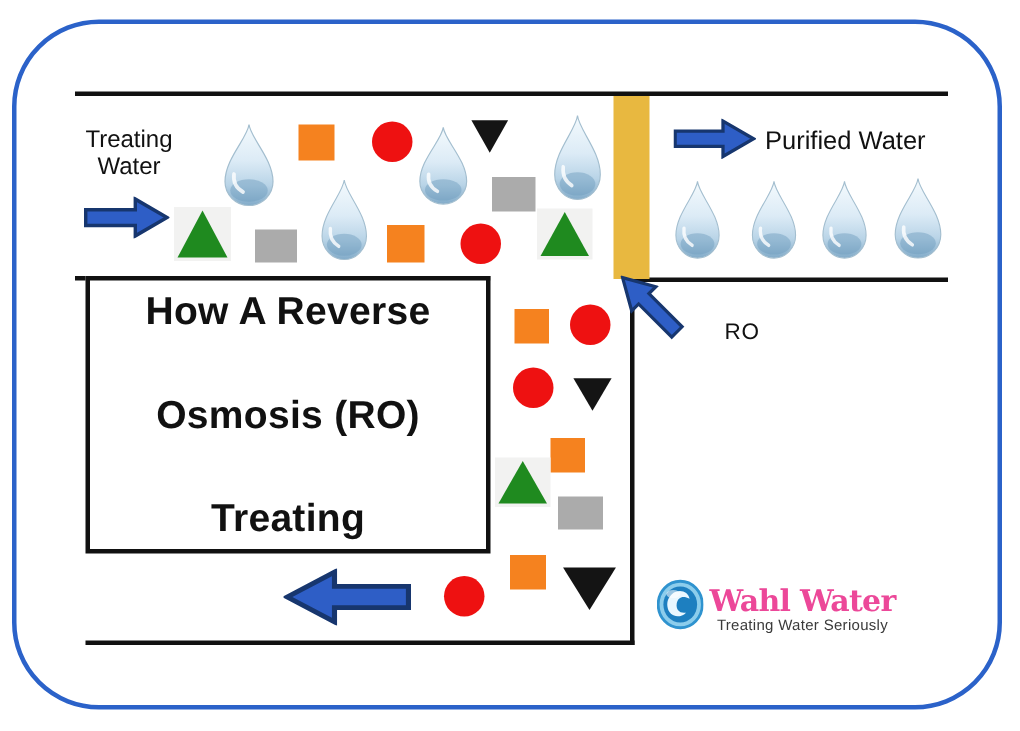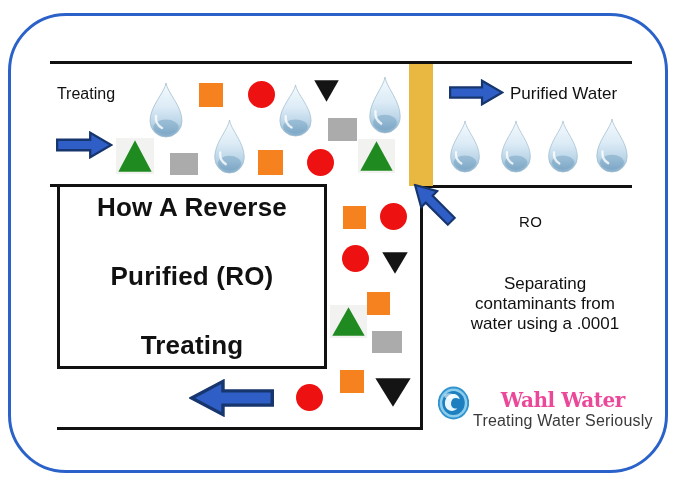--- a/index.html
+++ b/index.html
@@ -22,38 +22,38 @@
   }
   #title-box .tline{
     font-size:26px;font-weight:bold;line-height:37px;letter-spacing:.2px;text-align:center;white-space:nowrap;
   }
   
   #membrane{left:409px;top:64px;width:24px;height:122px;background:var(--membrane-yellow,#e8b840);}
   
   .lbl{white-space:nowrap;text-align:right;}
   #incoming-label{left:36px;top:85px;width:100px;text-align:center;font-size:16px;line-height:18px;}
   #purified-label{left:510px;top:84px;font-size:17px;}
-  #ro-label{left:483px;top:213px;font-size:15px;letter-spacing:.5px;margin-left:36px;}
+  #ro-label{left:483px;top:213px;font-size:15px;letter-spacing:.5px;}
   #contaminants-label{left:66px;top:390px;font-size:17px;}
   #caption{left:430px;top:274px;width:230px;text-align:center;font-size:17px;line-height:20px;}
   
   .arrow svg{display:block;width:100%;height:100%;}
   #ro-arrow{transform:rotate(-135deg);transform-origin:center;}
   
   .shape{position:absolute;}
   .shape svg{display:block;width:100%;height:100%;}
   .tile{background:#f2f2f1;padding:2px;box-sizing:border-box;}
   
   #logo{left:438px;top:386px;display:flex;align-items:flex-start;gap:4px;}
   #brand-block{display:flex;flex-direction:column;align-items:center;}
   #brand-name{
     font-family:"DejaVu Serif",serif;font-weight:bold;font-size:20px;line-height:28px;
     letter-spacing:-0.5px;white-space:nowrap;color:#ec4899;
   }
-  #brand-tagline{font-size:16px;color:#3a3a3a;margin-top:-2px;letter-spacing:.2px;white-space:nowrap;}
+  #brand-tagline{font-size:10px;color:#3a3a3a;margin-top:-2px;letter-spacing:.2px;white-space:nowrap;}
 </style>
 </head>
 <body>
 
 <svg width="0" height="0" style="position:absolute" aria-hidden="true">
   <defs>
     <linearGradient id="dropGrad" x1="0" y1="0" x2="0" y2="1">
       <stop offset="0%" stop-color="#f4fafd"></stop>
       <stop offset="45%" stop-color="#dcebf6"></stop>
       <stop offset="75%" stop-color="#b9d4e7"></stop>
@@ -69,35 +69,31 @@
   <div class="abs bline" style="left:50px;top:61px;width:582px;height:3px;"></div>
   <div class="abs bline" style="left:50px;top:184px;width:277px;height:3px;"></div>
   <div class="abs bline" style="left:420px;top:185px;width:212px;height:3px;"></div>
   <div class="abs bline" style="left:420px;top:185px;width:3px;height:245px;"></div>
   <div class="abs bline" style="left:57px;top:427px;width:366px;height:3px;"></div>
 
   <div id="membrane" class="abs"></div>
 
   <div id="title-box" class="abs">
     <div class="tline">How A Reverse</div>
-    <div class="tline">Purified (RO)</div>
+    <div class="tline">Osmosis (RO)</div>
     <div class="tline">Treating</div>
   </div>
 
   <div id="incoming-label" class="abs lbl">
     <div>Treating</div>
+    <div>Water</div>
   </div>
   <div id="purified-label" class="abs lbl">Purified Water</div>
   <div id="ro-label" class="abs lbl">RO</div>
 
-  <div id="caption" class="abs">
-    <div>Separating</div>
-    <div>contaminants from</div>
-    <div>water using a .0001</div>
-  </div>
 
   <div class="abs arrow" style="left:56px;top:131px;width:57px;height:28px;">
     <svg viewBox="0 0 100 48" preserveAspectRatio="none">
       <polygon points="2,15 60,15 60,3 97,24 60,45 60,33 2,33" style="fill:var(--arrow-blue,#2E5EC6);stroke:var(--arrow-outline,#17366E);stroke-width:4;" stroke-linejoin="miter"></polygon>
     </svg>
   </div>
   <div class="abs arrow" style="left:449px;top:79px;width:55px;height:27px;">
     <svg viewBox="0 0 100 48" preserveAspectRatio="none">
       <polygon points="2,15 60,15 60,3 97,24 60,45 60,33 2,33" style="fill:var(--arrow-blue,#2E5EC6);stroke:var(--arrow-outline,#17366E);stroke-width:4;" stroke-linejoin="miter"></polygon>
     </svg>

